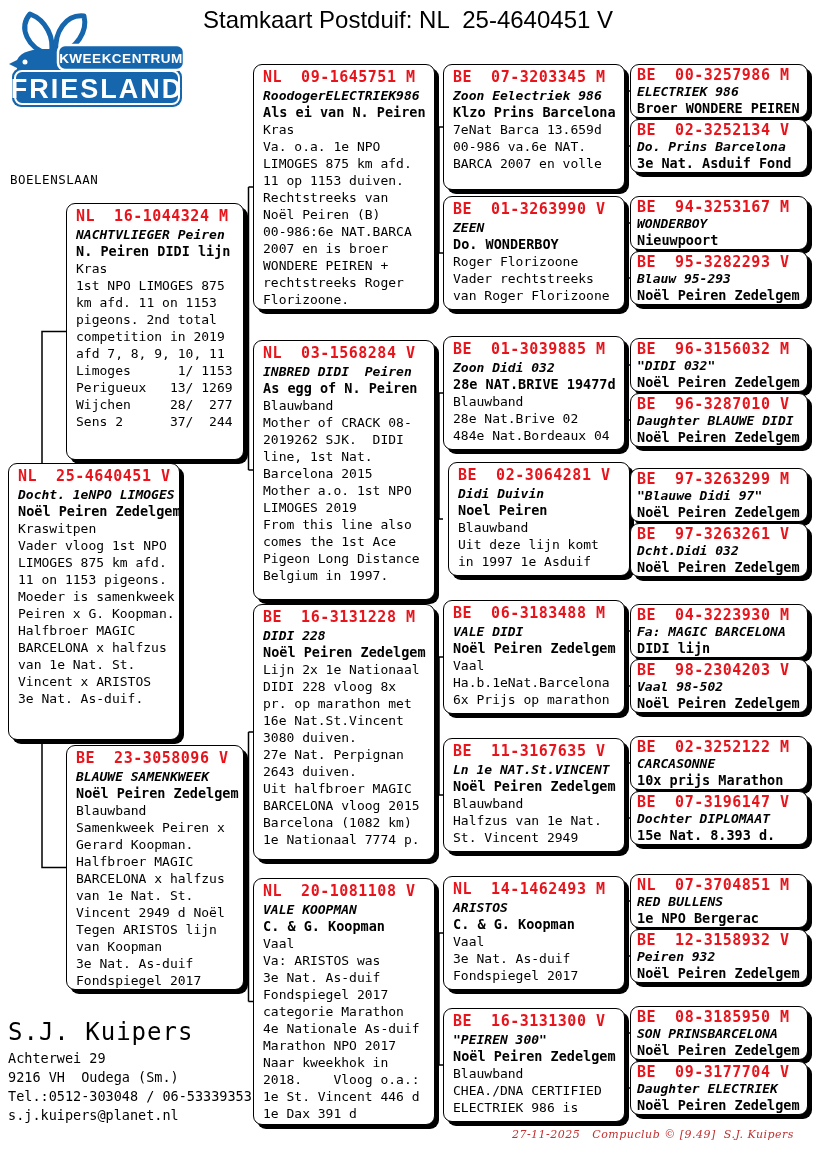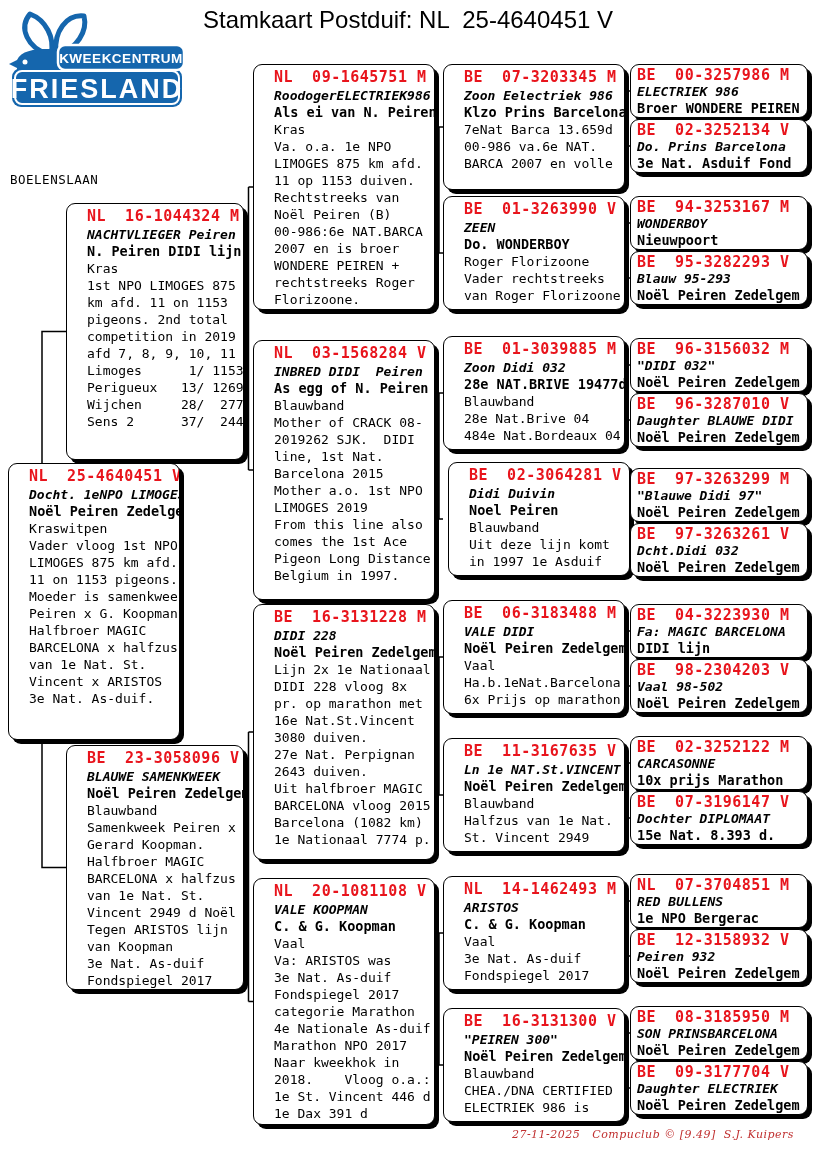--- a/index.html
+++ b/index.html
@@ -2,21 +2,21 @@
 <html style="--ring-red: #e8141c; --footer-red: #c03030;"><head>
 <meta charset="utf-8">
 <style>
   html,body{margin:0;padding:0;background:#fff;}
   #page{position:relative;width:816px;height:1172px;background:#fff;overflow:hidden;
         font-family:"DejaVu Sans Mono",monospace;color:#000;}
   .title{position:absolute;top:6px;left:0;width:100%;text-align:center;
          font-family:"Liberation Sans",sans-serif;font-size:24px;white-space:pre;}
   #connectors{position:absolute;left:0;top:0;z-index:1;}
   .pbox{position:absolute;z-index:2;background:#fff;border:1.6px solid #000;border-radius:9px;
-        box-shadow:4px 4px 0 0 #000;padding:3px 20px;box-sizing:border-box;overflow:hidden;}
+        box-shadow:4px 4px 0 0 #000;padding:3px 9px;box-sizing:border-box;overflow:hidden;}
   .ring{font-weight:bold;font-size:15px;line-height:19px;letter-spacing:.5px;
         color:var(--ring-red,#e8141c);white-space:pre;}
   .pname{font-weight:bold;font-style:italic;font-size:13px;line-height:17px;white-space:pre;}
   .psub{font-weight:bold;font-size:13.5px;line-height:17px;white-space:pre;}
   .ln{font-size:13px;line-height:17px;white-space:pre;}
   .small{padding:1px 6px;}
   .small .ring{line-height:18px;}
   .small .pname,.small .psub{line-height:16px;}
   .location{position:absolute;left:10px;top:172px;font-size:12.5px;letter-spacing:.5px;}
   .owner{position:absolute;left:8px;top:1018px;}
@@ -182,21 +182,21 @@
         <div class="psub">Do. WONDERBOY</div>
         <div class="ln">Roger Florizoone</div>
         <div class="ln">Vader rechtstreeks</div>
         <div class="ln">van Roger Florizoone</div>
       </div>
       <div class="pbox" style="left: 443px; top: 336px; width: 182px; height: 114px;">
         <div class="ring">BE  01-3039885 M</div>
         <div class="pname">Zoon Didi 032</div>
         <div class="psub">28e NAT.BRIVE 19477d</div>
         <div class="ln">Blauwband</div>
-        <div class="ln">28e Nat.Brive 04</div>
+        <div class="ln">28e Nat.Brive 02</div>
         <div class="ln">484e Nat.Bordeaux 04</div>
       </div>
       <div class="pbox" style="left: 448px; top: 462px; width: 182px; height: 114px;">
         <div class="ring">BE  02-3064281 V</div>
         <div class="pname">Didi Duivin</div>
         <div class="psub">Noel Peiren</div>
         <div class="ln">Blauwband</div>
         <div class="ln">Uit deze lijn komt</div>
         <div class="ln">in 1997 1e Asduif</div>
       </div>
@@ -307,16 +307,23 @@
         <div class="pname">SON PRINSBARCELONA</div>
         <div class="psub">Noël Peiren Zedelgem</div>
       </div>
       <div class="pbox small" style="left: 630px; top: 1061px; width: 178px; height: 54px;">
         <div class="ring">BE  09-3177704 V</div>
         <div class="pname">Daughter ELECTRIEK</div>
         <div class="psub">Noël Peiren Zedelgem</div>
       </div>
     </div>
 
+  <div class="owner">
+    <div class="owner-name">S.J. Kuipers</div>
+    <div class="owner-line">Achterwei 29</div>
+    <div class="owner-line">9216 VH  Oudega (Sm.)</div>
+    <div class="owner-line">Tel.:0512-303048 / 06-53339353</div>
+    <div class="owner-line">s.j.kuipers@planet.nl</div>
+  </div>
 
   <div class="footer">27-11-2025   Compuclub © [9.49]  S.J. Kuipers</div>
 
 </div>
 
 </body></html>

